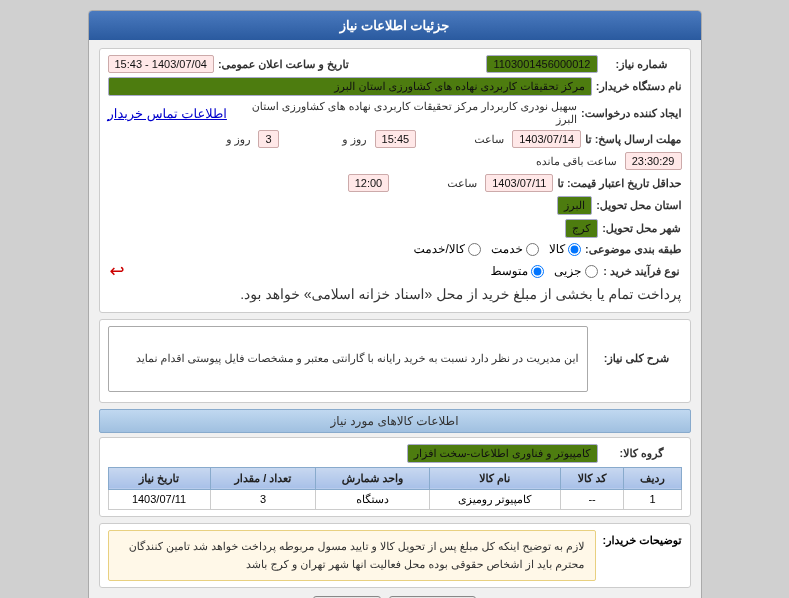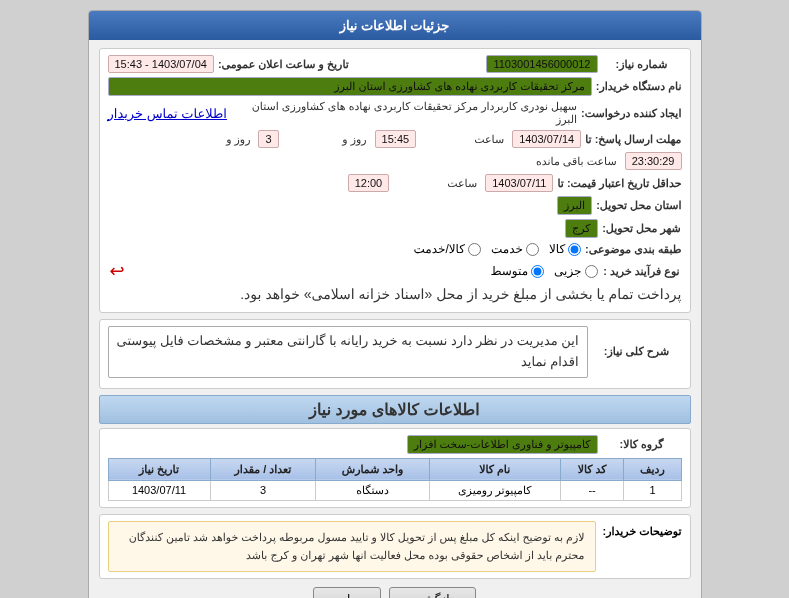--- a/index.html
+++ b/index.html
@@ -75,43 +75,43 @@
       text-decoration: underline;
       cursor: pointer;
       font-size: 13px;
       background: none;
       border: none;
     }
     .section-title {
       background: linear-gradient(to bottom, #c0d8f0, #a0c0e0);
       border: 1px solid #88aacc;
       padding: 4px 8px;
-      font-weight: bold;
-      font-size: 16px;
+      font-weight: normal;
+      font-size: 12px;
       color: #333;
       margin-bottom: 4px;
       border-radius: 2px;
       text-align: center;
     }
     .radio-group {
       display: flex;
       align-items: center;
       gap: 10px;
       flex-wrap: wrap;
     }
     .radio-item {
       display: flex;
       align-items: center;
       gap: 3px;
     }
     .text-area-box {
       border: 1px solid #aaa;
       background: #fff;
-      padding: 4px 8px;
-      font-size: 13px;
+      padding: 23px 8px;
+      font-size: 11px;
       color: #333;
       min-height: 40px;
       border-radius: 2px;
       width: 100%;
       text-align: right;
       line-height: 1.6;
     }
     .table-container {
       width: 100%;
       border-collapse: collapse;

